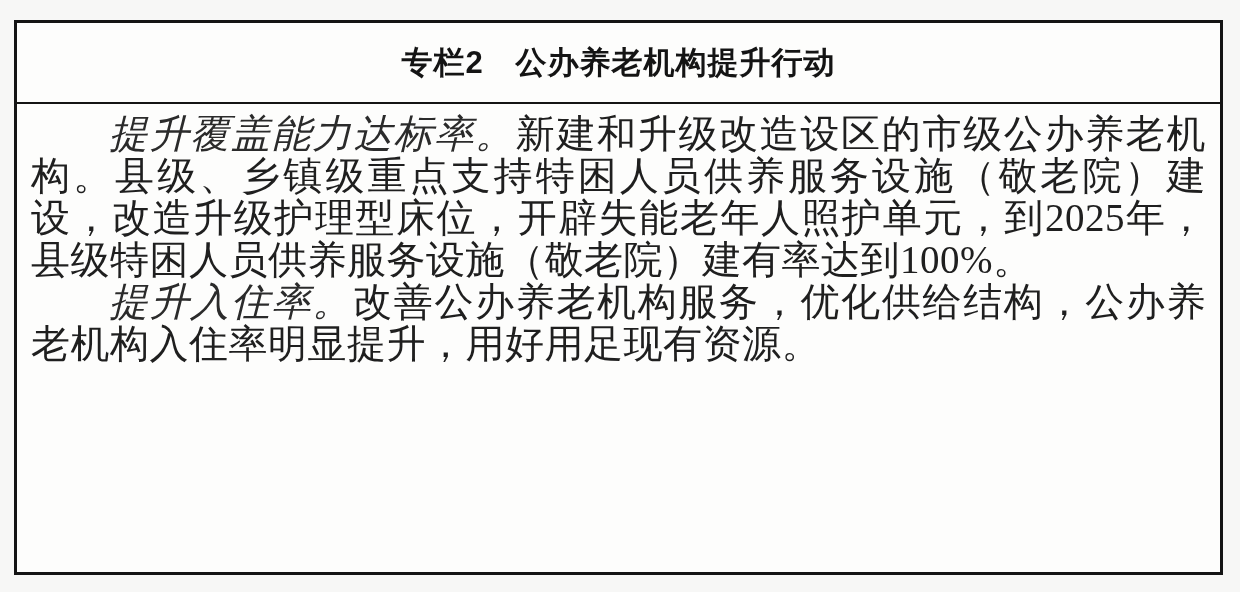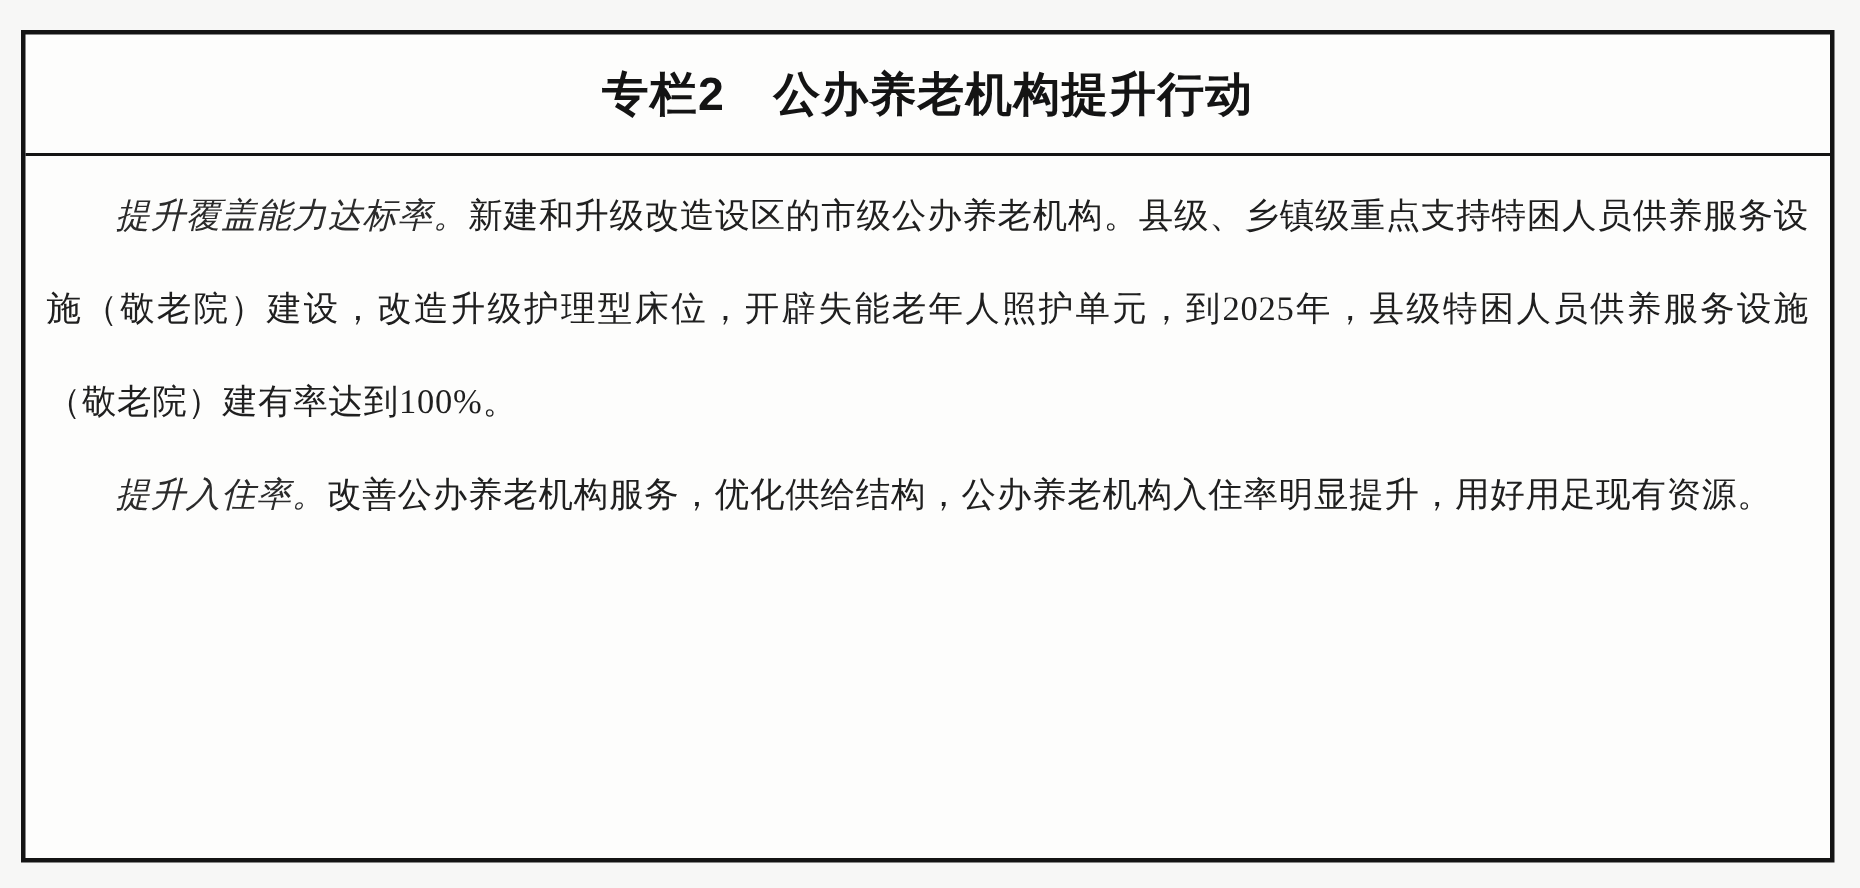--- a/index.html
+++ b/index.html
@@ -37,22 +37,22 @@
     letter-spacing: 1px;
     white-space: pre;
   }
   .panel-body {
     box-sizing: border-box;
     padding: 9px 14px 0 14px;
     color: #1f1f1f;
   }
   .panel-body p {
     margin: 0;
-    font-size: 23px;
-    line-height: 62px;
+    font-size: 39px;
+    line-height: 42px;
     text-indent: 2em;
     text-align: justify;
     letter-spacing: 0.5px;
   }
   .lead-in {
     font-style: italic;
     font-weight: 400;
     color: #2b2b2b;
   }
 </style>

